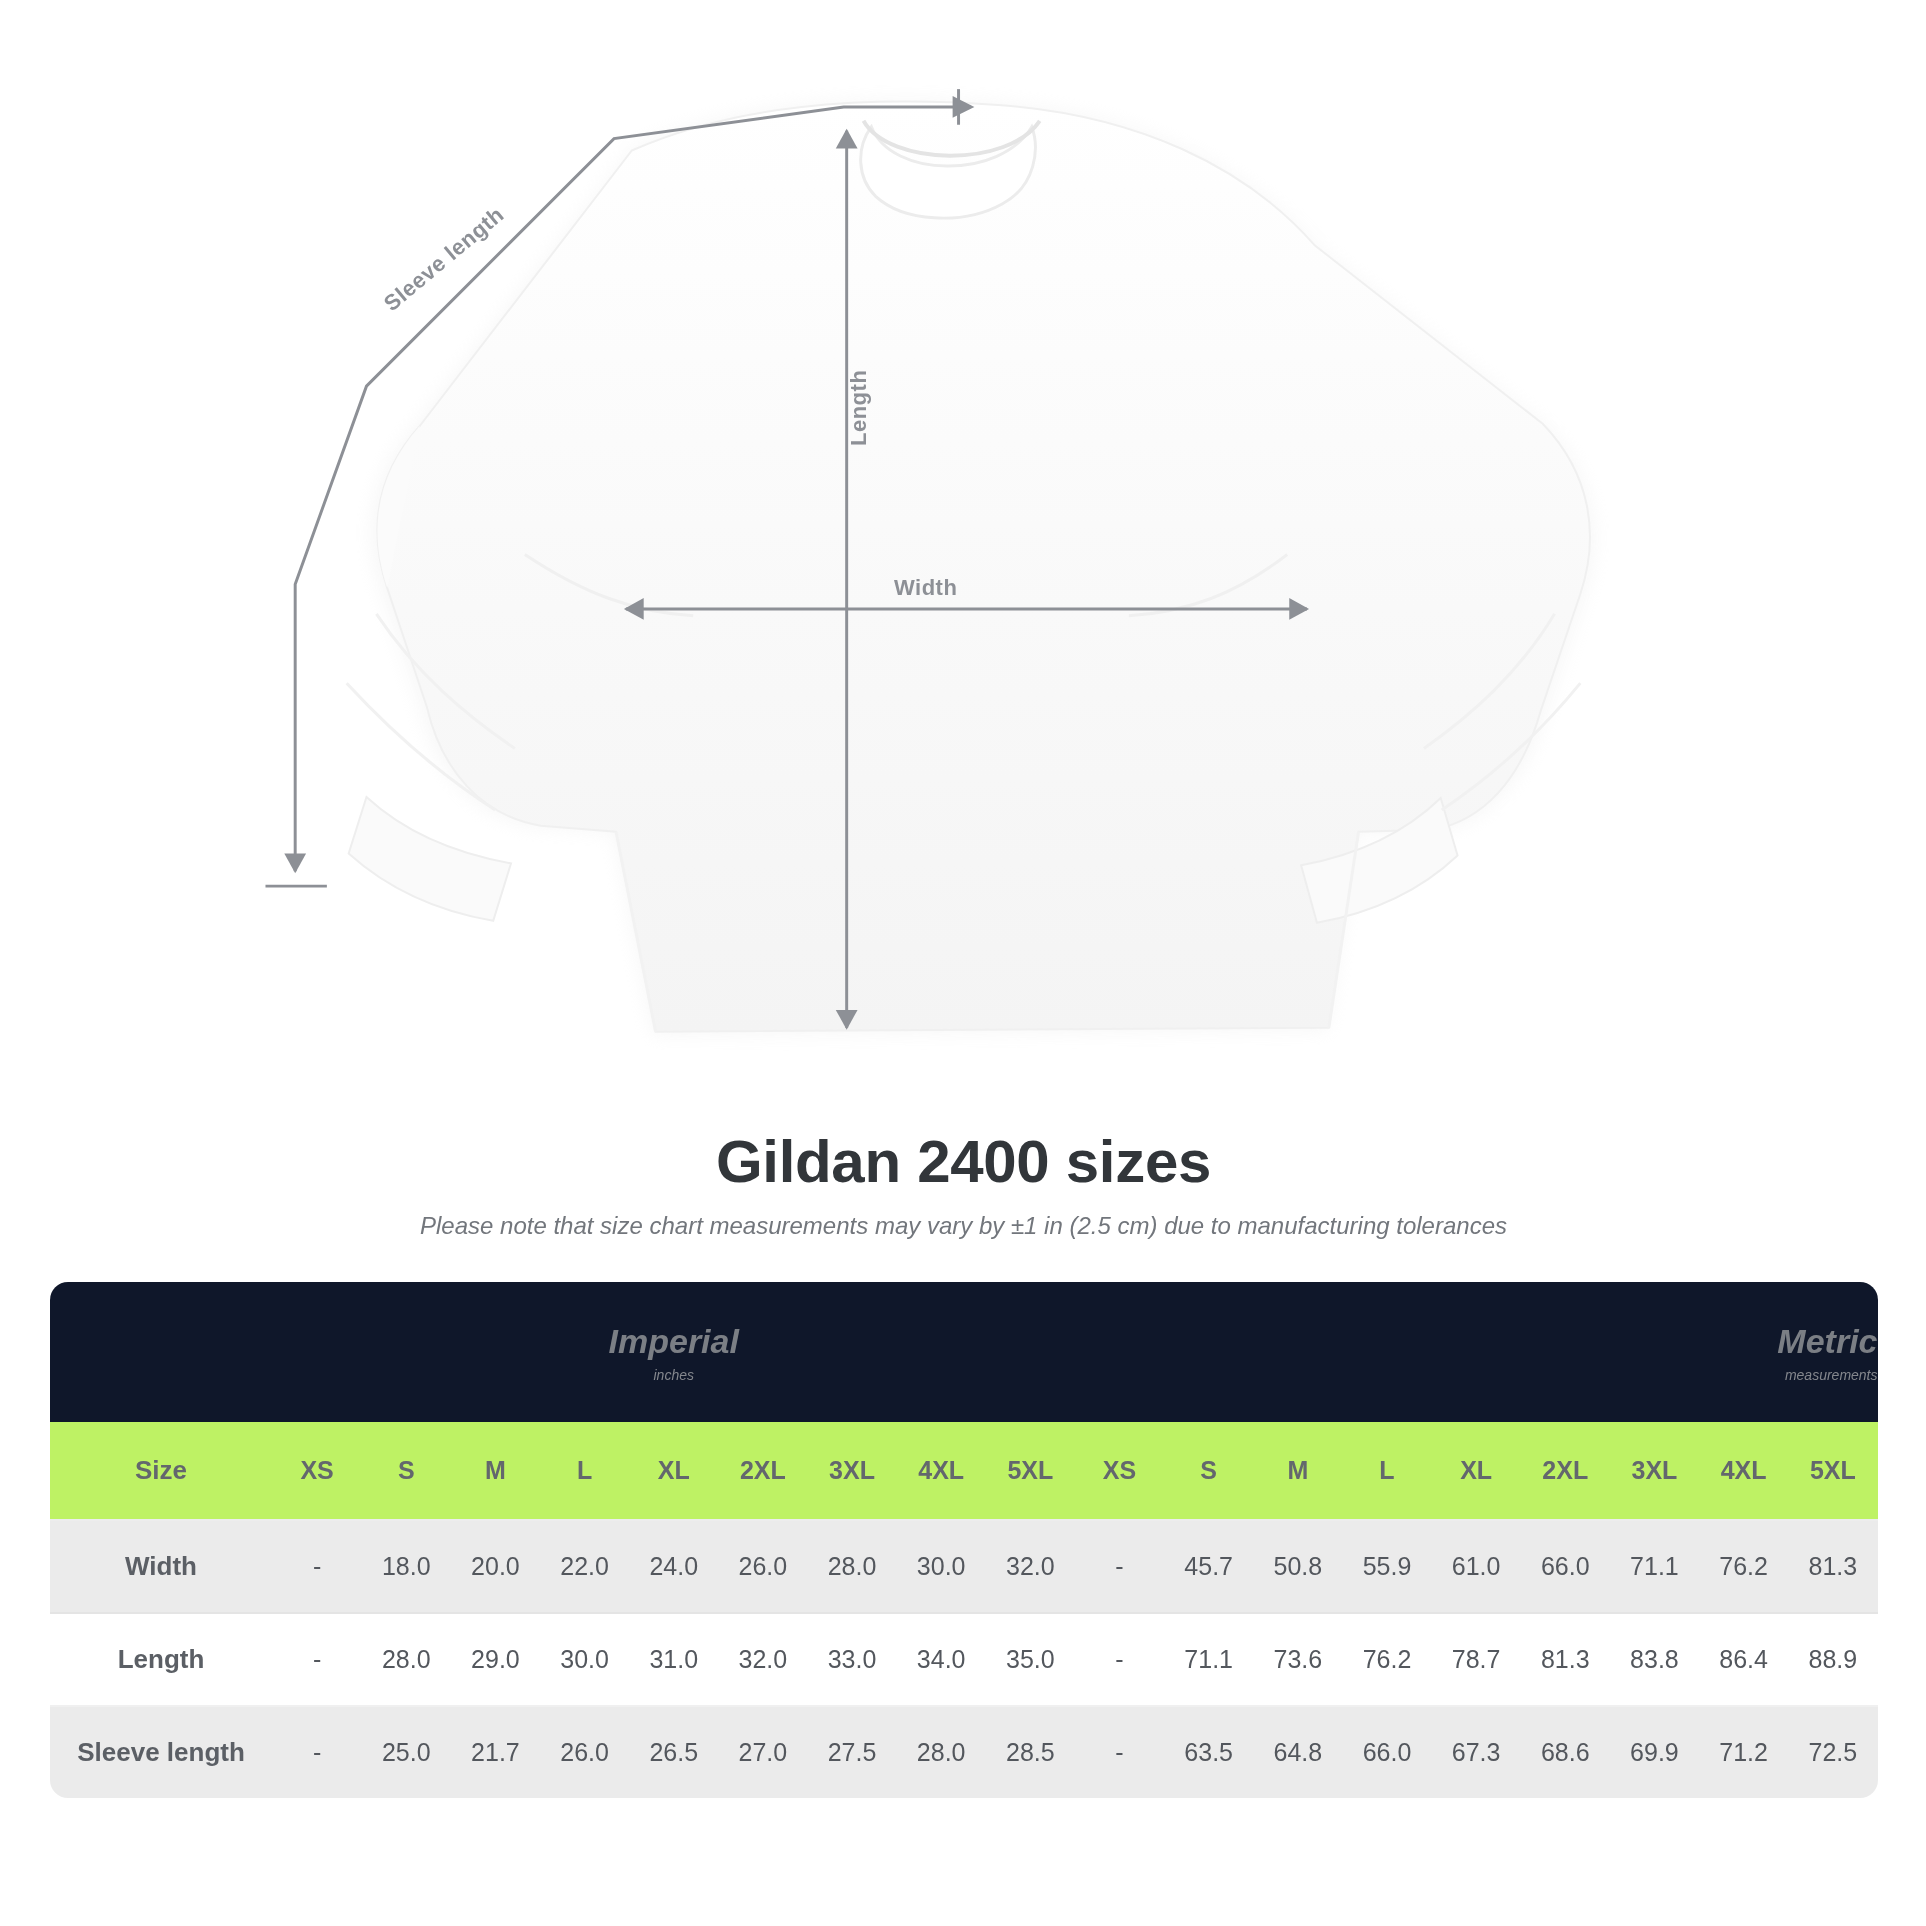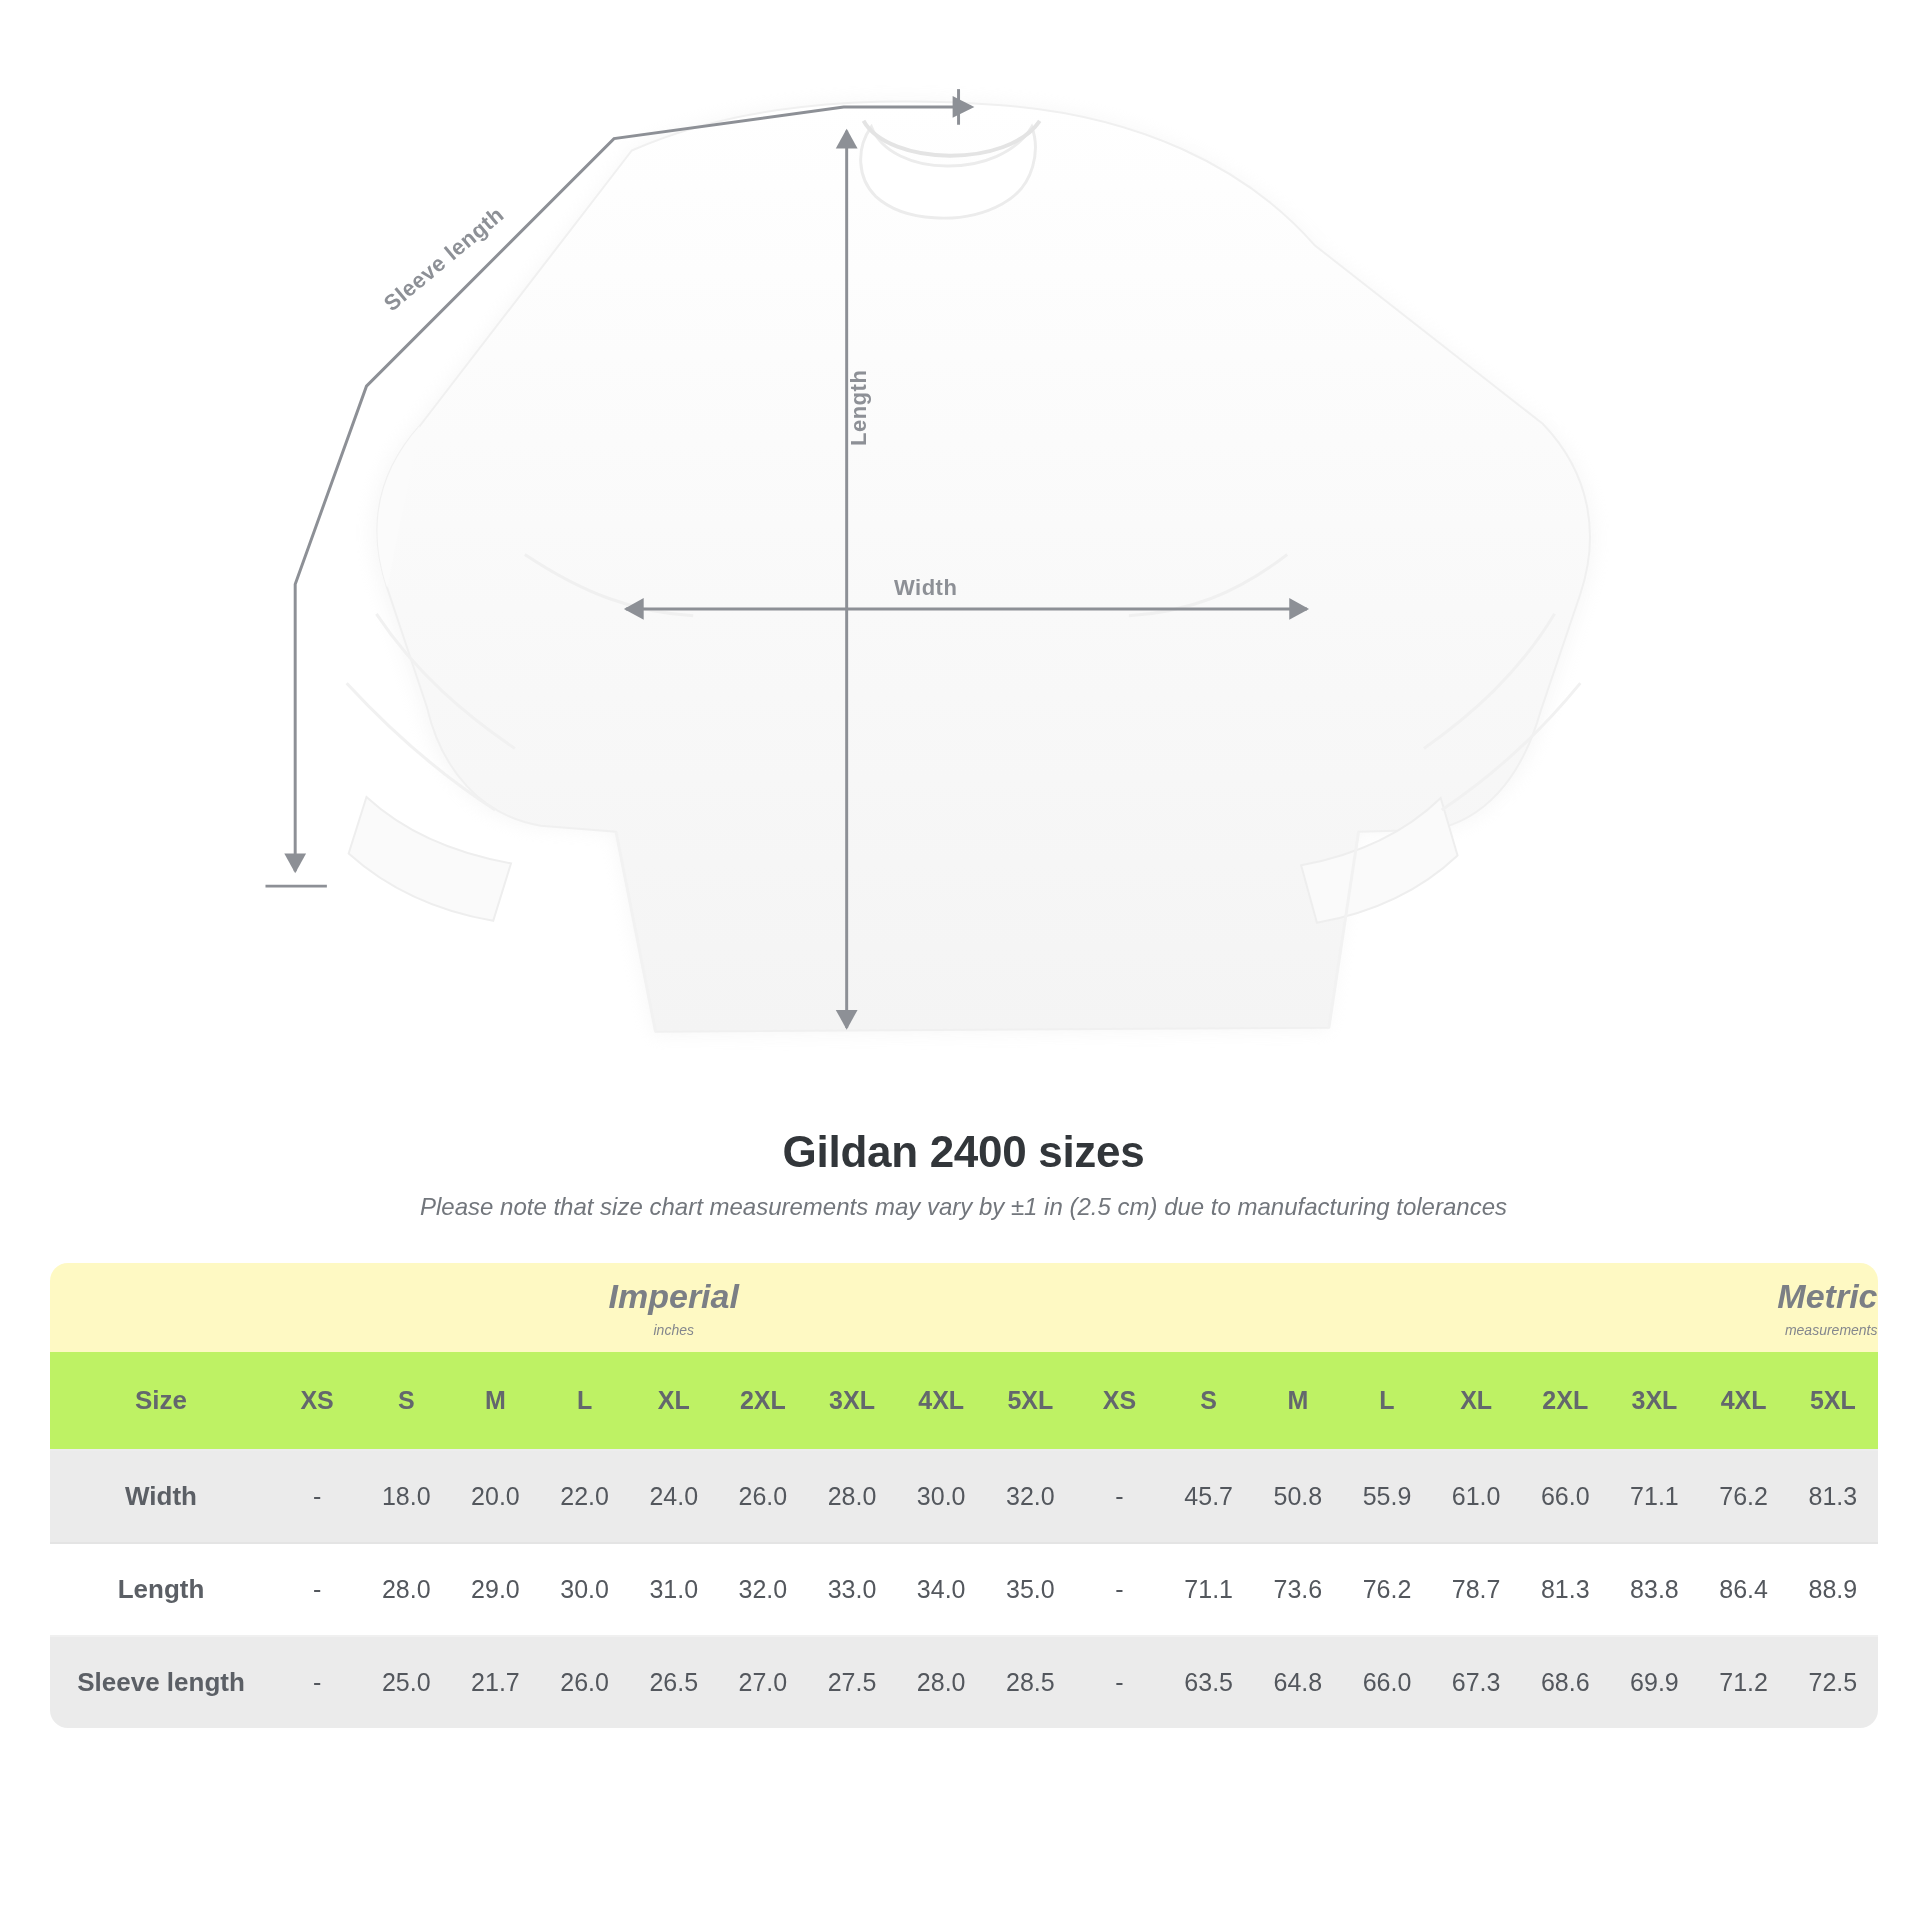--- a/index.html
+++ b/index.html
@@ -53,21 +53,21 @@
     transform-origin: left top;
   }
 
   
   #title-block {
     width: 1927px;
     text-align: center;
     margin-top: 28px;
   }
   #chart-title {
-    font-size: 44px;
+    font-size: 60px;
     font-weight: bold;
     color: #32363a;
     margin: 0 0 16px 0;
     letter-spacing: -0.3px;
   }
   #chart-note {
     font-size: 24px;
     font-style: italic;
     color: #72767c;
     margin: 8px;
@@ -85,22 +85,22 @@
     table-layout: fixed;
   }
   table td, table th {
     padding: 0;
     text-align: center;
     vertical-align: middle;
   }
 
   
   .unit-row td {
-    background: #fef9c3;
-    height: 89px;
+    background: #0f172a;
+    height: 140px;
     color: #7b7f85;
   }
   .unit-row td.corner-left {
     border-top-left-radius: 18px;
   }
   .unit-row td.corner-right {
     border-top-right-radius: 18px;
     text-align: right;
   }
   .unit-title {

